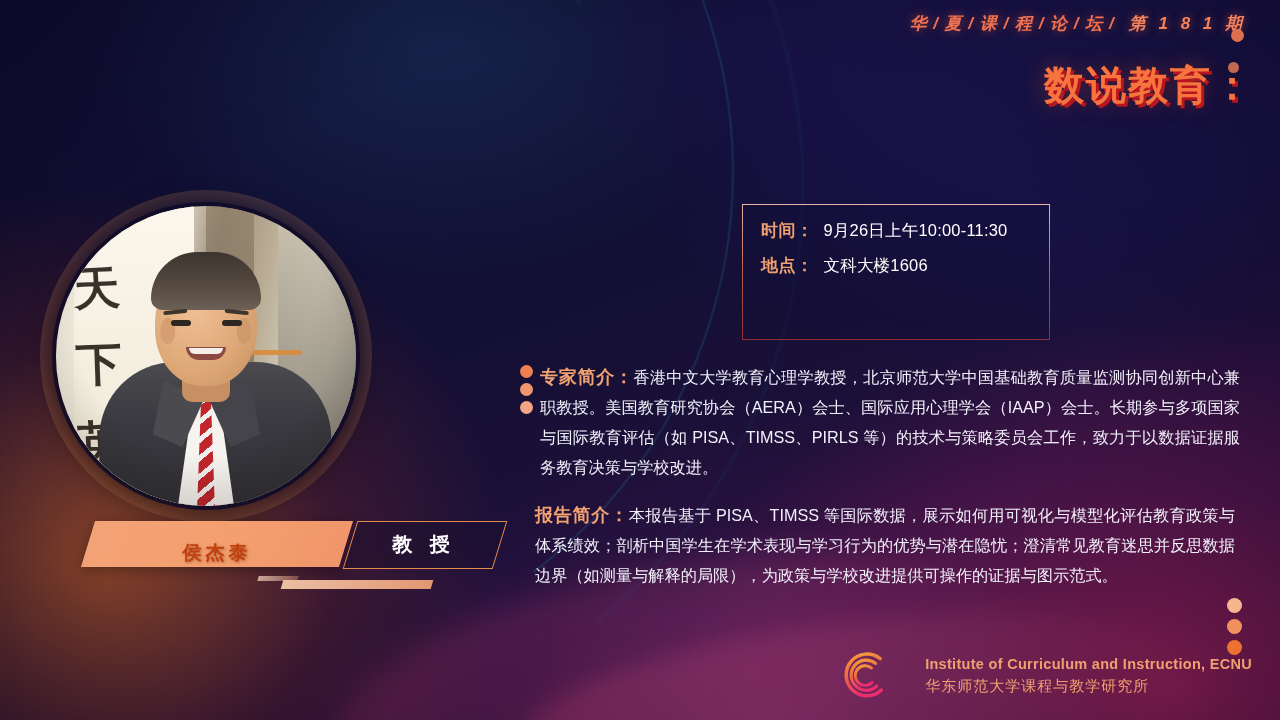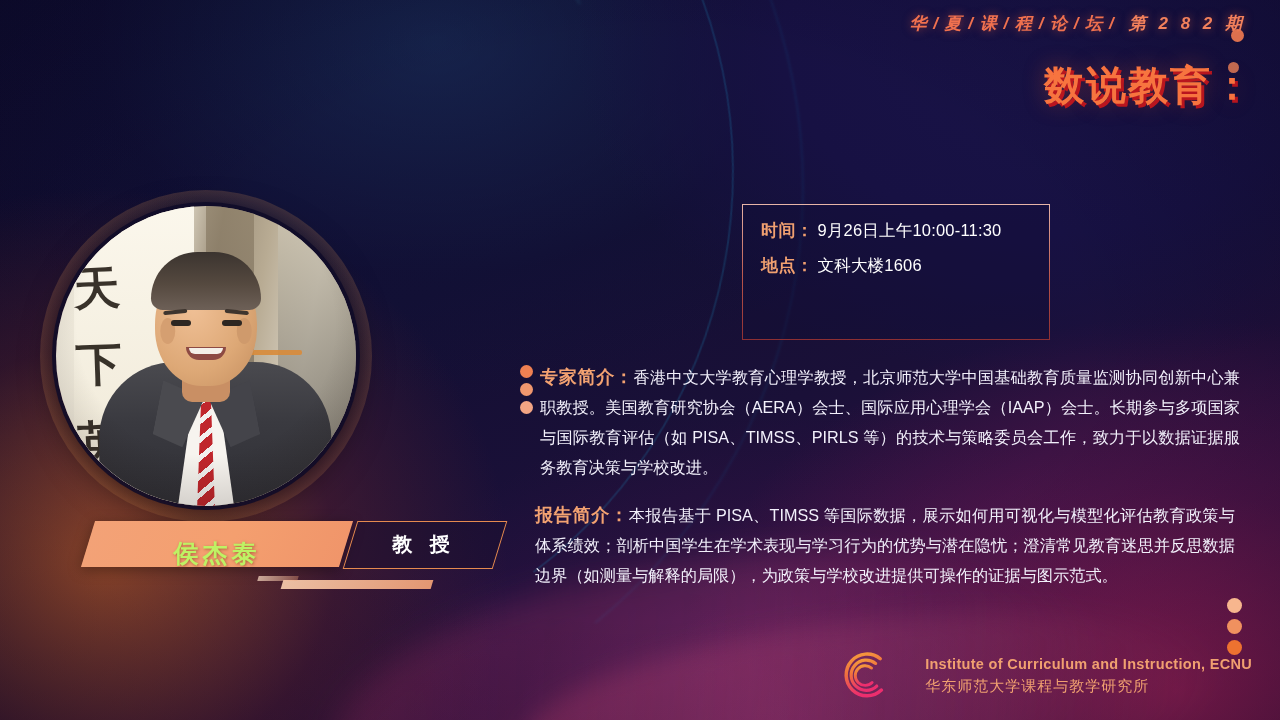--- a/index.html
+++ b/index.html
@@ -87,40 +87,40 @@
   
   .info-box{
     position:absolute;left:742px;top:204px;width:308px;height:136px;
     border:1px solid;
     border-image:linear-gradient(180deg,#e7b5a8 0%,#b8544a 55%,#8d2f33 100%) 1;
     background:rgba(18,14,52,.30);
     padding:14px 0 0 18px;box-sizing:border-box;
   }
   .info-row{display:flex;align-items:baseline;margin-bottom:12px;white-space:nowrap;}
   .info-label{color:#f0a070;font-weight:700;font-size:17px;letter-spacing:.5px;}
-  .info-value{color:#ffffff;font-size:16.5px;margin-left:4px;letter-spacing:.2px;}
+  .info-value{color:#ffffff;font-size:16.5px;margin-left:10px;letter-spacing:.2px;}
 
   
   .para{position:absolute;width:700px;color:#f2f0fb;font-size:16.2px;line-height:30px;text-align:justify;}
   .para-bio{left:540px;top:362px;}
   .para-abs{left:535px;top:500px;}
   .para .lead{color:#f3a271;font-weight:700;font-size:18px;letter-spacing:.5px;}
 
   
   .namebar{position:absolute;left:88px;top:521px;width:410px;height:46px;}
   .namebar .fill{
     position:absolute;left:0;top:0;width:258px;height:46px;
     background:linear-gradient(100deg,#f3a277 0%,#f49f6f 55%,#f0956a 100%);
     transform:skewX(-17deg);
     box-shadow:0 3px 14px rgba(0,0,0,.35);
   }
   .namebar .fill-label{
     position:absolute;left:0;top:0;width:258px;height:64px;
     display:flex;align-items:center;justify-content:center;
-    color:#bef264;font-size:25px;font-weight:700;letter-spacing:4px;
+    color:#c2410c;font-size:19px;font-weight:700;letter-spacing:4px;
     text-shadow:1px 1px 3px rgba(120,50,20,.55);
   }
   .namebar .outline{
     position:absolute;left:262px;top:0;width:148px;height:46px;
     border:1.6px solid #e58a4f;transform:skewX(-17deg);
     background:rgba(24,14,46,.42);
   }
   .namebar .outline-label{
     position:absolute;left:262px;top:0;width:148px;height:46px;
     display:flex;align-items:center;justify-content:center;
@@ -219,21 +219,21 @@
   <div class="swirl sw2"></div>
   <div class="swirl sw3"></div>
   <div class="swirl sw7"></div>
   <div class="swirl sw5"></div>
   <div class="swirl sw6"></div>
   <div class="streak st1"></div>
   <div class="streak st2"></div>
   <div class="vignette"></div>
 
   <div class="series">
-    <span>华 / 夏 / 课 / 程 / 论 / 坛 /</span><span class="issue">第 2 8 2 期</span>
+    <span>华 / 夏 / 课 / 程 / 论 / 坛 /</span><span class="issue">第 1 8 1 期</span>
   </div>
 
   <div class="dot dot-tr1"></div>
   <div class="dot dot-tr2"></div>
   <div class="dots-right">
     <span></span>
     <span></span>
     <span></span>
   </div>
   <div class="dots-bullets">

